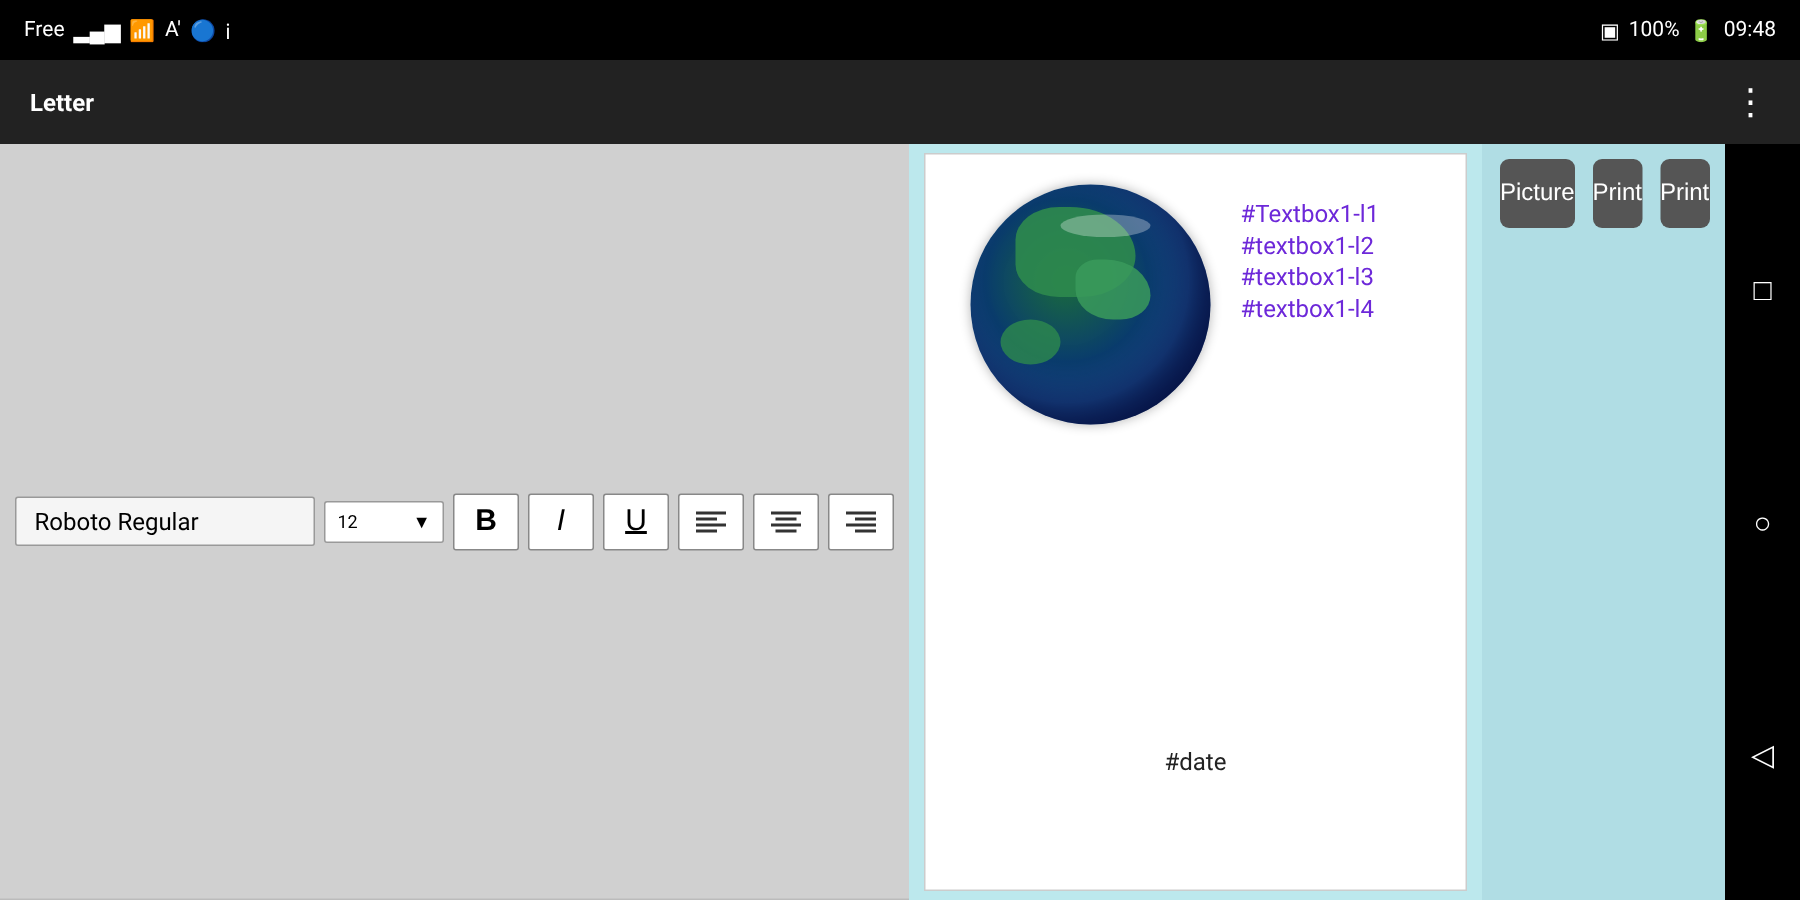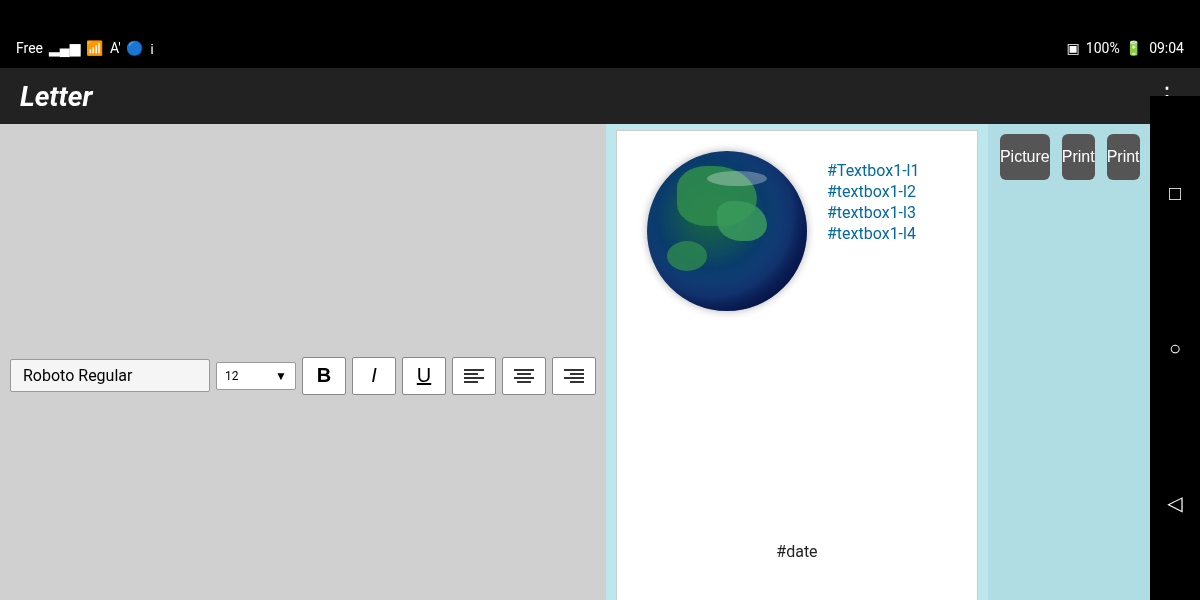--- a/index.html
+++ b/index.html
@@ -14,36 +14,35 @@
     
     .status-bar {
       background: #000;
       color: #fff;
       height: 40px;
       display: flex;
       align-items: center;
       justify-content: space-between;
       padding: 0 16px;
       font-size: 14px;
-      margin-top: 28px;
     }
     .status-left { display: flex; align-items: center; gap: 6px; }
     .status-right { display: flex; align-items: center; gap: 6px; }
 
     
     .app-bar {
       background: #222;
       color: #fff;
       height: 56px;
       display: flex;
       align-items: center;
       justify-content: space-between;
       padding: 0 20px;
     }
-    .app-bar-title { font-size: 28px; font-weight: bold; font-style: italic; }
+    .app-bar-title { font-size: 16px; font-weight: bold; }
     .app-bar-menu { font-size: 24px; cursor: pointer; letter-spacing: 1px; }
 
     
     .main-area {
       background: #bce8ed;
       display: flex;
       height: calc(600px - 40px - 56px);
     }
 
     
@@ -154,25 +153,25 @@
       width: 60px; height: 15px;
       background: rgba(255,255,255,0.3);
       border-radius: 50%;
     }
     .textbox-lines {
       display: flex;
       flex-direction: column;
       gap: 2px;
       padding-top: 10px;
       font-size: 16px;
-      color: #0369a1;
+      color: #6d28d9;
     }
     .date-line {
       position: absolute;
-      bottom: 60px;
+      bottom: 76px;
       left: 50%;
       transform: translateX(-50%);
       font-size: 16px;
       color: #222;
     }
 
     
     .bottom-toolbar {
       background: #b0dde4;
       padding: 10px 12px;
@@ -222,21 +221,21 @@
     <span>▂▄▆</span>
     <span>📶</span>
     <span>A'</span>
     <span>🔵</span>
     <span>ℹ</span>
   </div>
   <div class="status-right">
     <span>▣</span>
     <span>100%</span>
     <span>🔋</span>
-    <span>09:04</span>
+    <span>09:48</span>
   </div>
 </div>
 
 <div class="app-bar">
   <span class="app-bar-title">Letter</span>
   <span class="app-bar-menu">⋮</span>
 </div>
 
 <div class="main-area">
 

